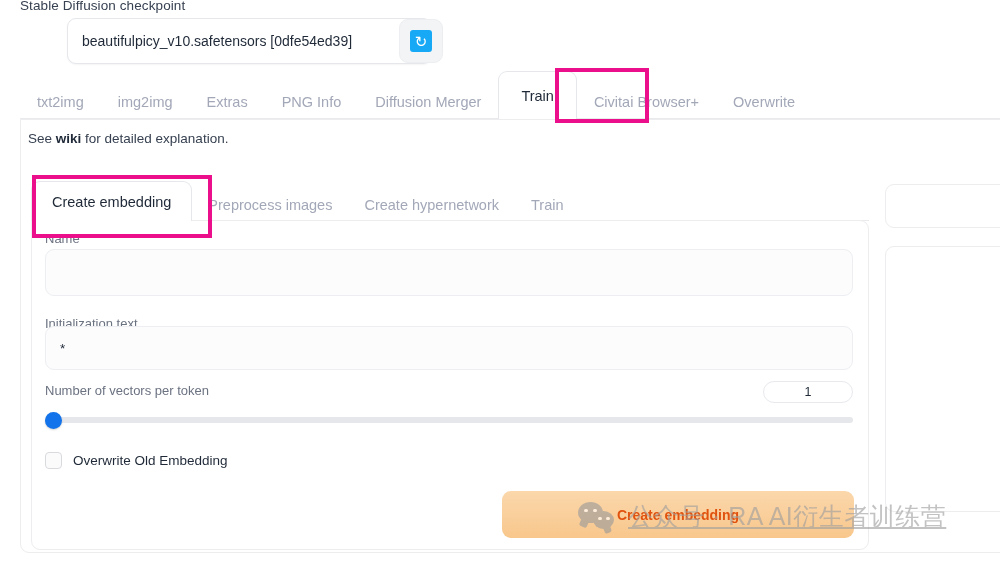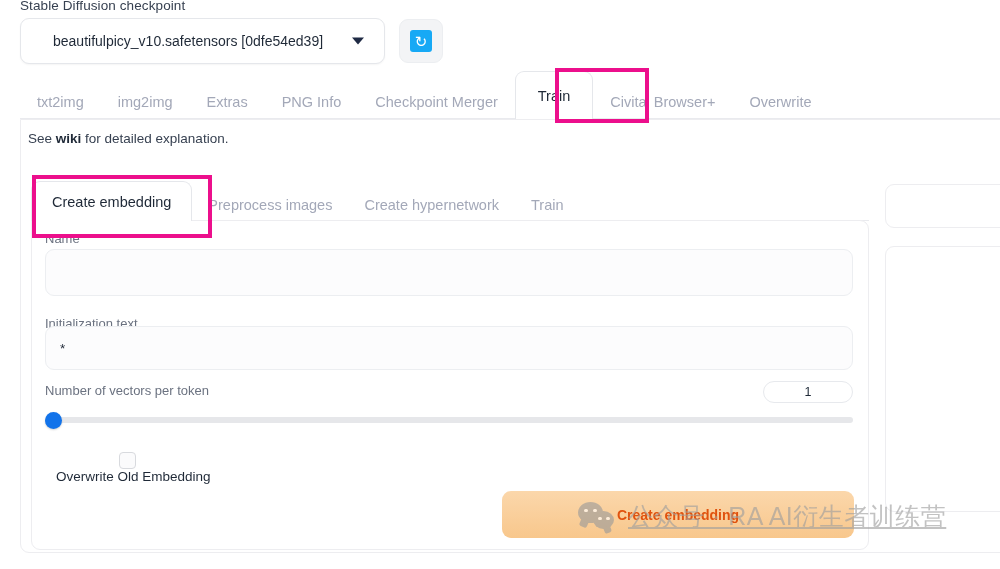--- a/index.html
+++ b/index.html
@@ -34,22 +34,23 @@
   .ckpt-select {
     position: relative;
     width: 365px;
     height: 46px;
     background: #ffffff;
     border: 1px solid #e5e7eb;
     border-radius: 9px;
     box-shadow: 0 1px 2px rgba(0,0,0,.045);
     display: flex;
     align-items: center;
-    padding: 0 32px;
-    cursor: pointer;
+    padding: 0 14px;
+    cursor: pointer;
+    margin-left: 47px;
   }
   .ckpt-value {
     font-size: 14px;
     color: #1f2937;
     white-space: nowrap;
     overflow: hidden;
   }
   .ckpt-caret {
     position: absolute;
     right: 20px; top: 50%;
@@ -250,21 +251,20 @@
     border-radius: 50%;
     box-shadow: 0 1px 2px rgba(0,0,0,.18);
   }
 
   .checkbox-row {
     position: absolute;
     left: 45px; top: 452px;
     display: flex;
     align-items: center;
     cursor: pointer;
-    flex-direction: column;
   }
   .checkbox {
     width: 17px; height: 17px;
     border: 1px solid #d8dade;
     border-radius: 4px;
     background: #fbfbfc;
   }
   .checkbox-label {
     margin-left: 11px;
     font-size: 13.5px;
@@ -389,21 +389,21 @@
 
   <div class="refresh-btn">
     <span class="refresh-glyph">↻</span>
   </div>
 
   <div class="tabbar">
     <div class="tab">txt2img</div>
     <div class="tab">img2img</div>
     <div class="tab">Extras</div>
     <div class="tab">PNG Info</div>
-    <div class="tab">Checkpoint Merger</div>
+    <div class="tab">Diffusion Merger</div>
     <div class="tab active">Train</div>
     <div class="tab">Civitai Browser+</div>
     <div class="tab">Overwrite</div>
   </div>
   <div class="tabbar-underline"></div>
 
   <div class="outer-panel"></div>
 
   <div class="wiki-line"><span>See </span><b>wiki</b><span> for detailed explanation.</span></div>
 

